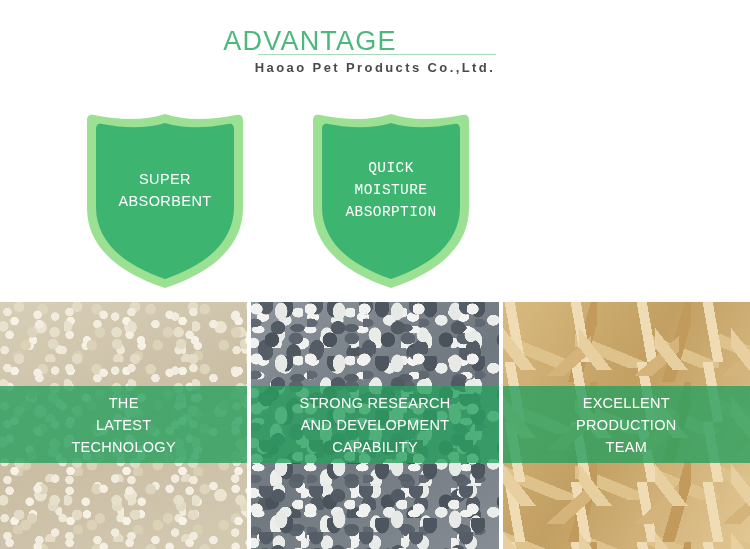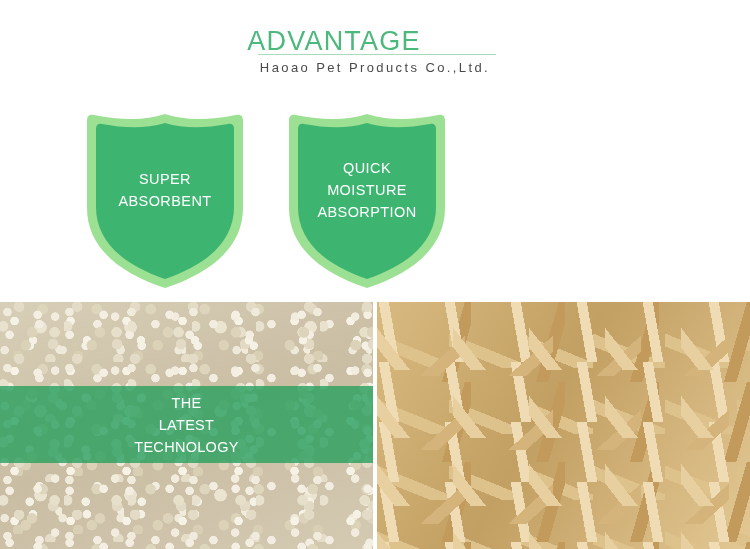--- a/index.html
+++ b/index.html
@@ -30,21 +30,20 @@
     left: 0;
     width: 750px;
     height: 96px;
   }
   .title-wrap {
     position: absolute;
     top: 26px;
     left: 0;
     width: 620px;
     text-align: center;
-    margin-left: 24px;
   }
   .title {
     display: inline-block;
     font-size: 27px;
     letter-spacing: 1.2px;
     color: #4cb87c;
     font-weight: 400;
     line-height: 30px;
     position: relative;
     padding: 0 6px;
@@ -70,39 +69,39 @@
     top: 58px;
     left: 0;
     width: 750px;
     text-align: center;
   }
   .subtitle {
     display: inline-block;
     font-size: 13px;
     letter-spacing: 2.4px;
     color: #4a4a4a;
-    font-weight: 400;
+    font-weight: 700;
     line-height: 18px;
   }
 
   
   .shields {
     position: absolute;
     top: 112px;
     left: 0;
     width: 737px;
     height: 180px;
   }
   .shield {
     position: absolute;
     width: 166px;
     height: 178px;
   }
   .shield-1 { left: 82px; }
-  .shield-2 { left: 284px; }
+  .shield-2 { left: 308px; font-family: Liberation Mono, monospace; }
   .shield-3 { left: 500px; }
 
   .shield svg {
     position: absolute;
     top: 0;
     left: 0;
     width: 166px;
     height: 178px;
     display: block;
   }
@@ -301,21 +300,30 @@
 
   <div class="grid">
 
     <div class="cell">
       <div class="photo tex-beige"></div>
       <div class="band">THE
 LATEST
 TECHNOLOGY</div>
     </div>
 
+    <div class="cell">
+      <div class="photo tex-gravel"></div>
+      <div class="band">STRONG RESEARCH
+AND DEVELOPMENT
+CAPABILITY</div>
+    </div>
 
 
     <div class="cell">
       <div class="photo tex-tan-pellet"></div>
+      <div class="band">EXCELLENT
+PRODUCTION
+TEAM</div>
     </div>
 
   </div>
 
 </div>
 
 </body></html>

